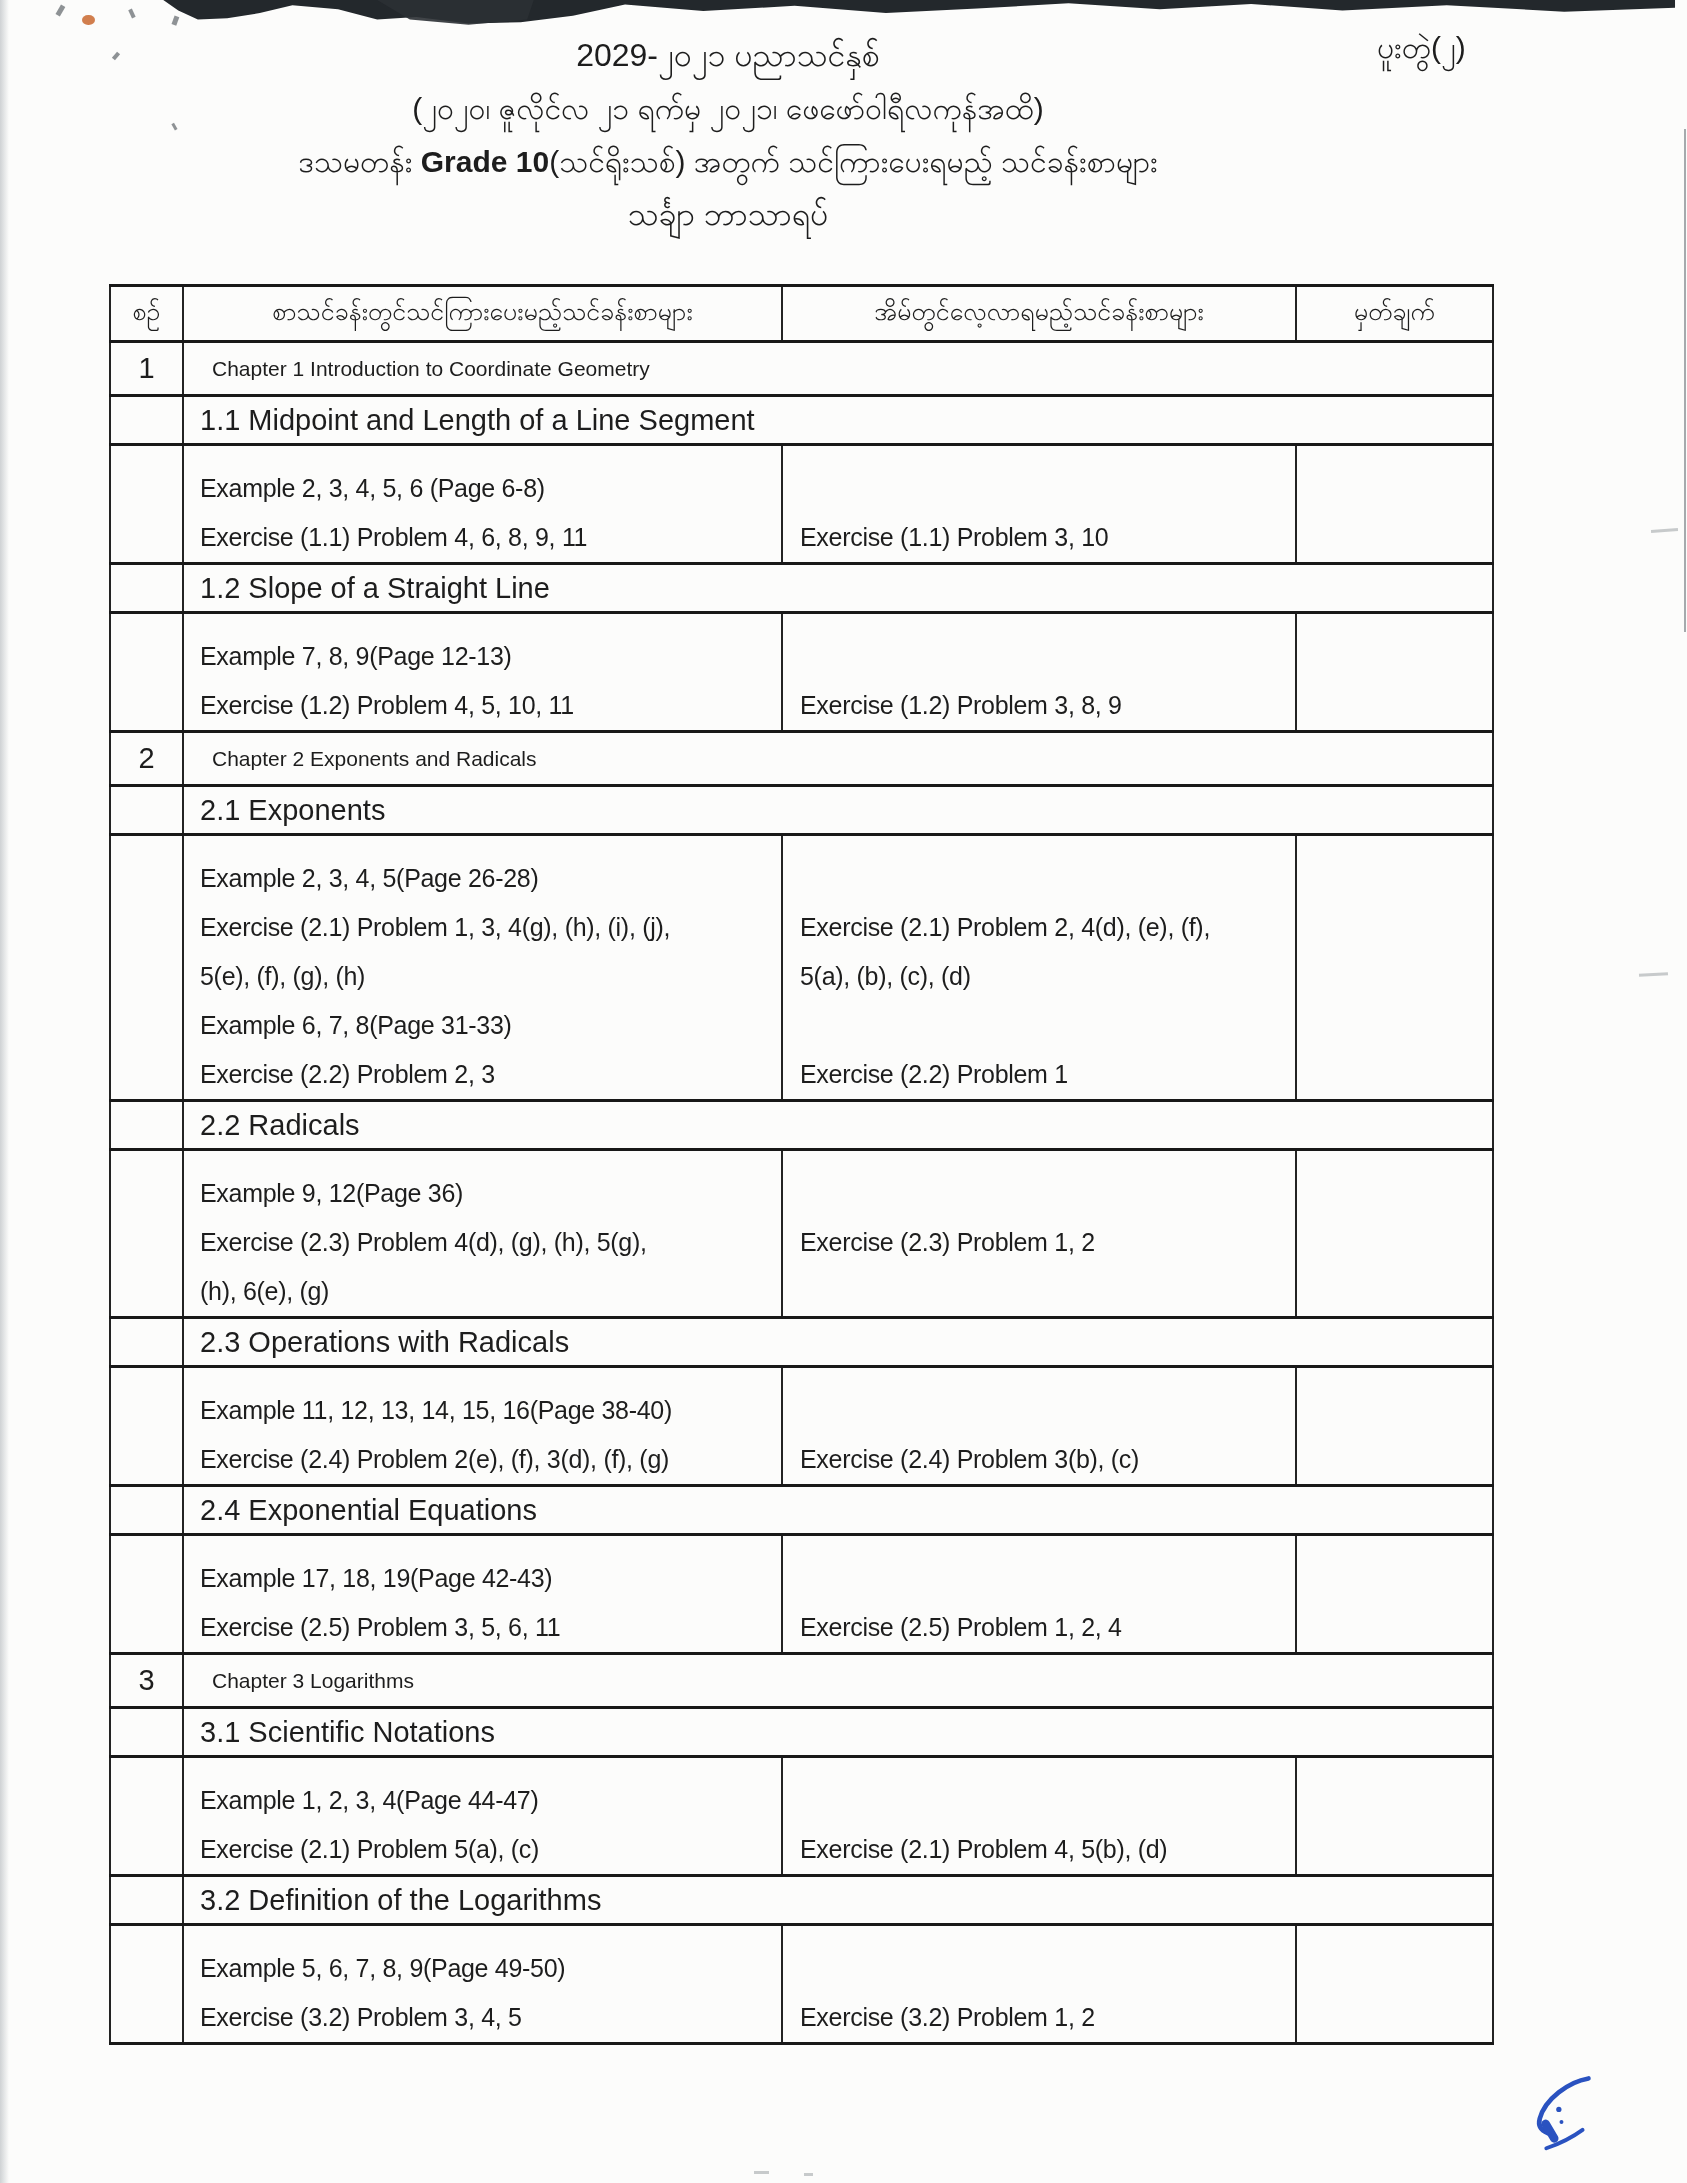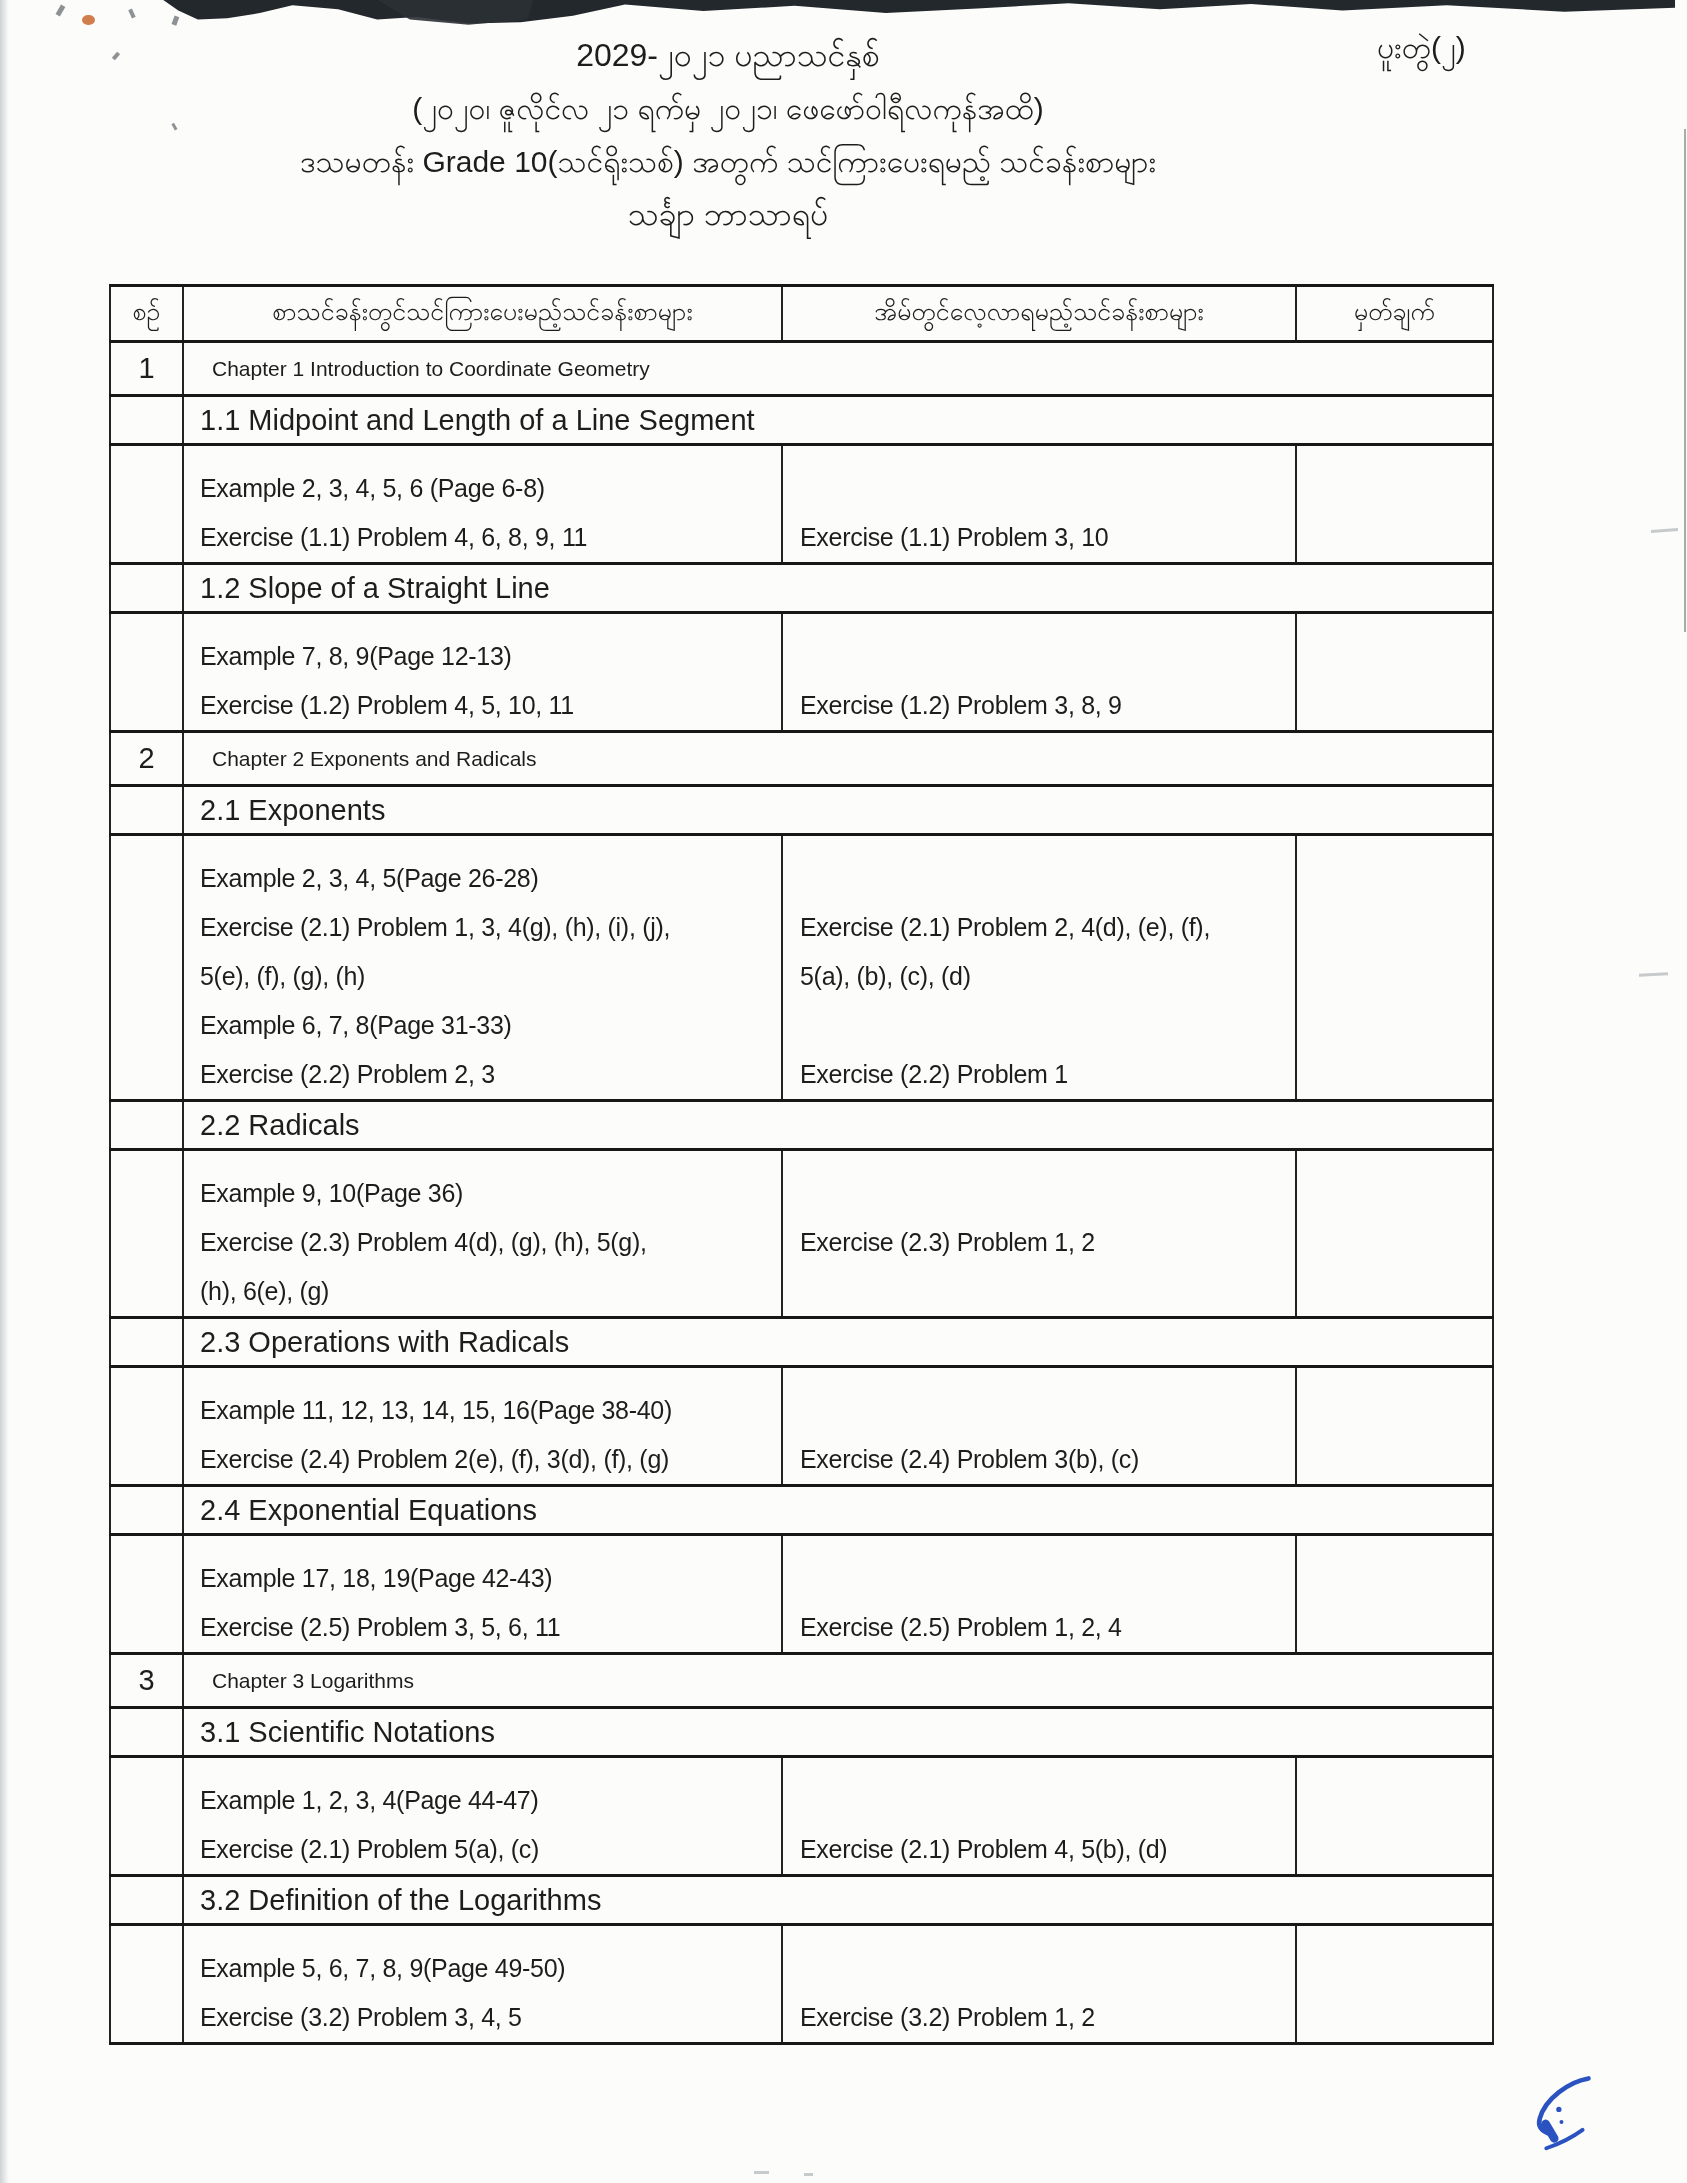--- a/index.html
+++ b/index.html
@@ -26,21 +26,21 @@
   .speck { position:absolute; background:#6a6f73; opacity:.75; z-index:2; }
   .speck.orange { background:#c9672e; border-radius:50%; opacity:.85; }
   .faint-dash { position:absolute; background:#9aa0a4; opacity:.55; z-index:1; }
   .pen-mark { position:absolute; left:1508px; top:2058px; z-index:5; }
 
   
   .page-header { position:absolute; left:40px; top:29px; width:1376px; text-align:center; z-index:3; }
   .title-line { font-size:30px; line-height:53px; white-space:nowrap; }
   .title-line.first { font-size:32px; }
   .title-line.last { font-size:32px; }
-  .title-bold { font-weight:normal; }
+  .title-bold { font-weight:bold; }
   .attachment { position:absolute; left:1377px; top:28px; font-size:30px; z-index:3; white-space:nowrap; }
 
   
   table.syllabus {
     position:absolute; left:109px; top:284px; width:1383px;
     border-collapse:collapse; table-layout:fixed; z-index:3;
     background:transparent;
   }
   .syllabus td, .syllabus th {
     border-left:2px solid #232323; border-right:2px solid #232323;
@@ -183,21 +183,21 @@
         </td>
     <td></td>
   </tr>
       <tr class="row-section">
     <td class="section-blank"></td>
     <td class="section-title" colspan="3"><span>2.2 Radicals</span></td>
   </tr>
       <tr class="row-content" style="height: 153px;">
     <td></td>
     <td class="cell-classroom">
-          <div class="tline">Example 9, 10(Page 36)</div>
+          <div class="tline">Example 9, 12(Page 36)</div>
           <div class="tline">Exercise (2.3) Problem 4(d), (g), (h), 5(g),</div>
           <div class="tline">(h), 6(e), (g)</div>
         </td>
     <td class="cell-home">
           <div class="tline"></div>
           <div class="tline">Exercise (2.3) Problem 1, 2</div>
           <div class="tline"></div>
         </td>
     <td></td>
   </tr>

